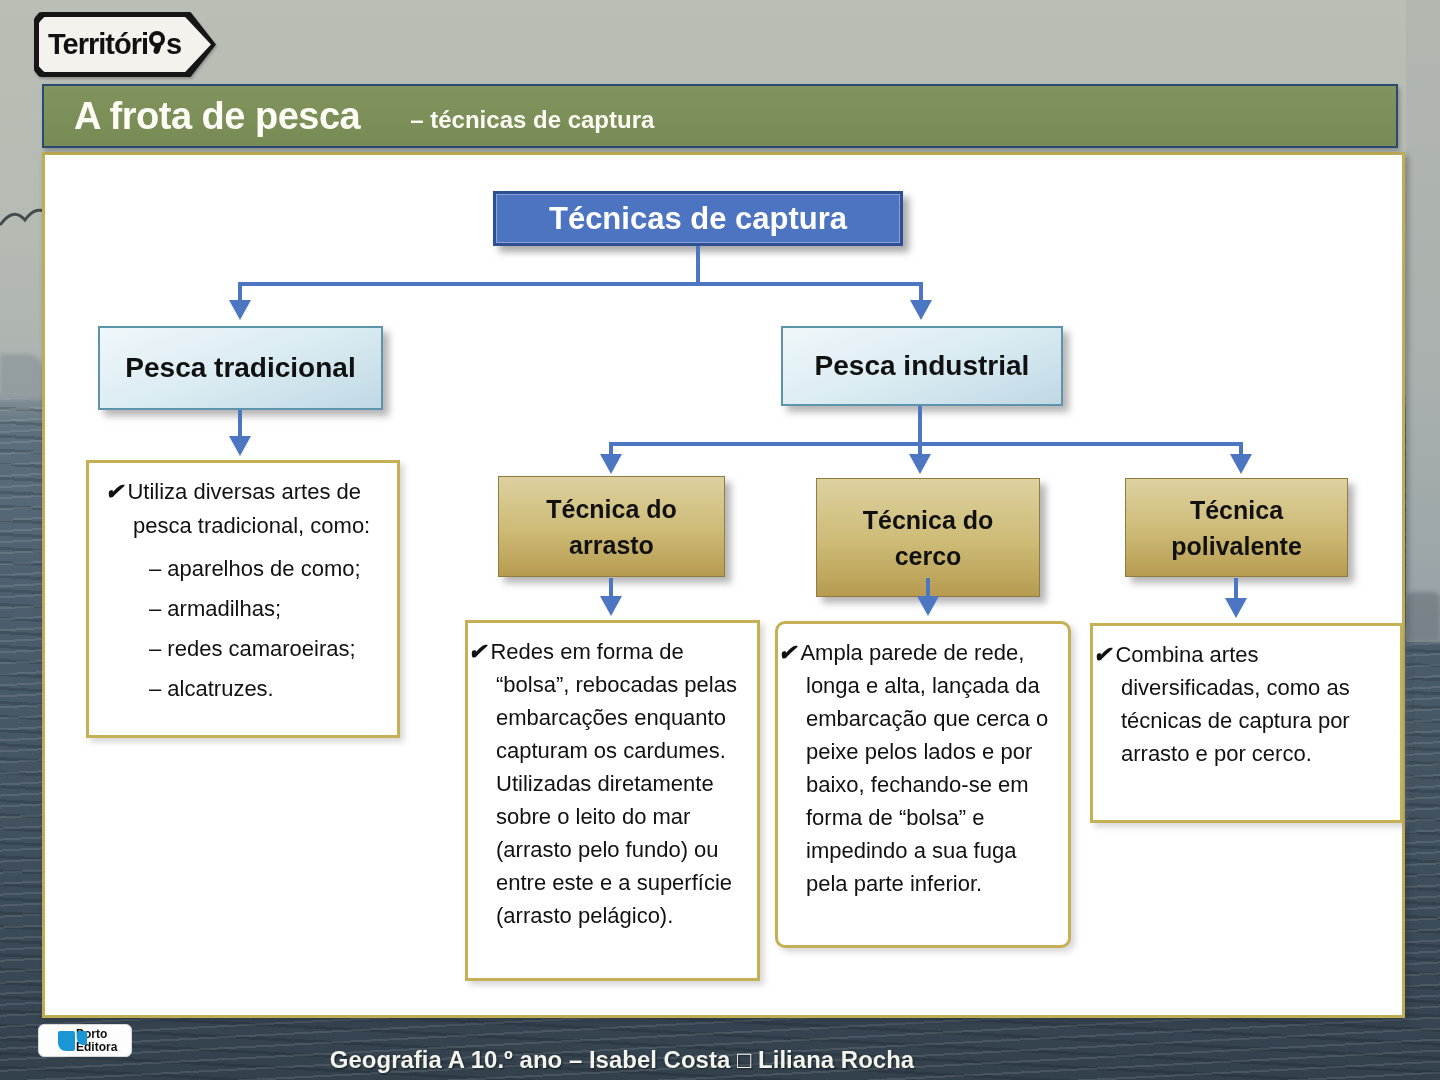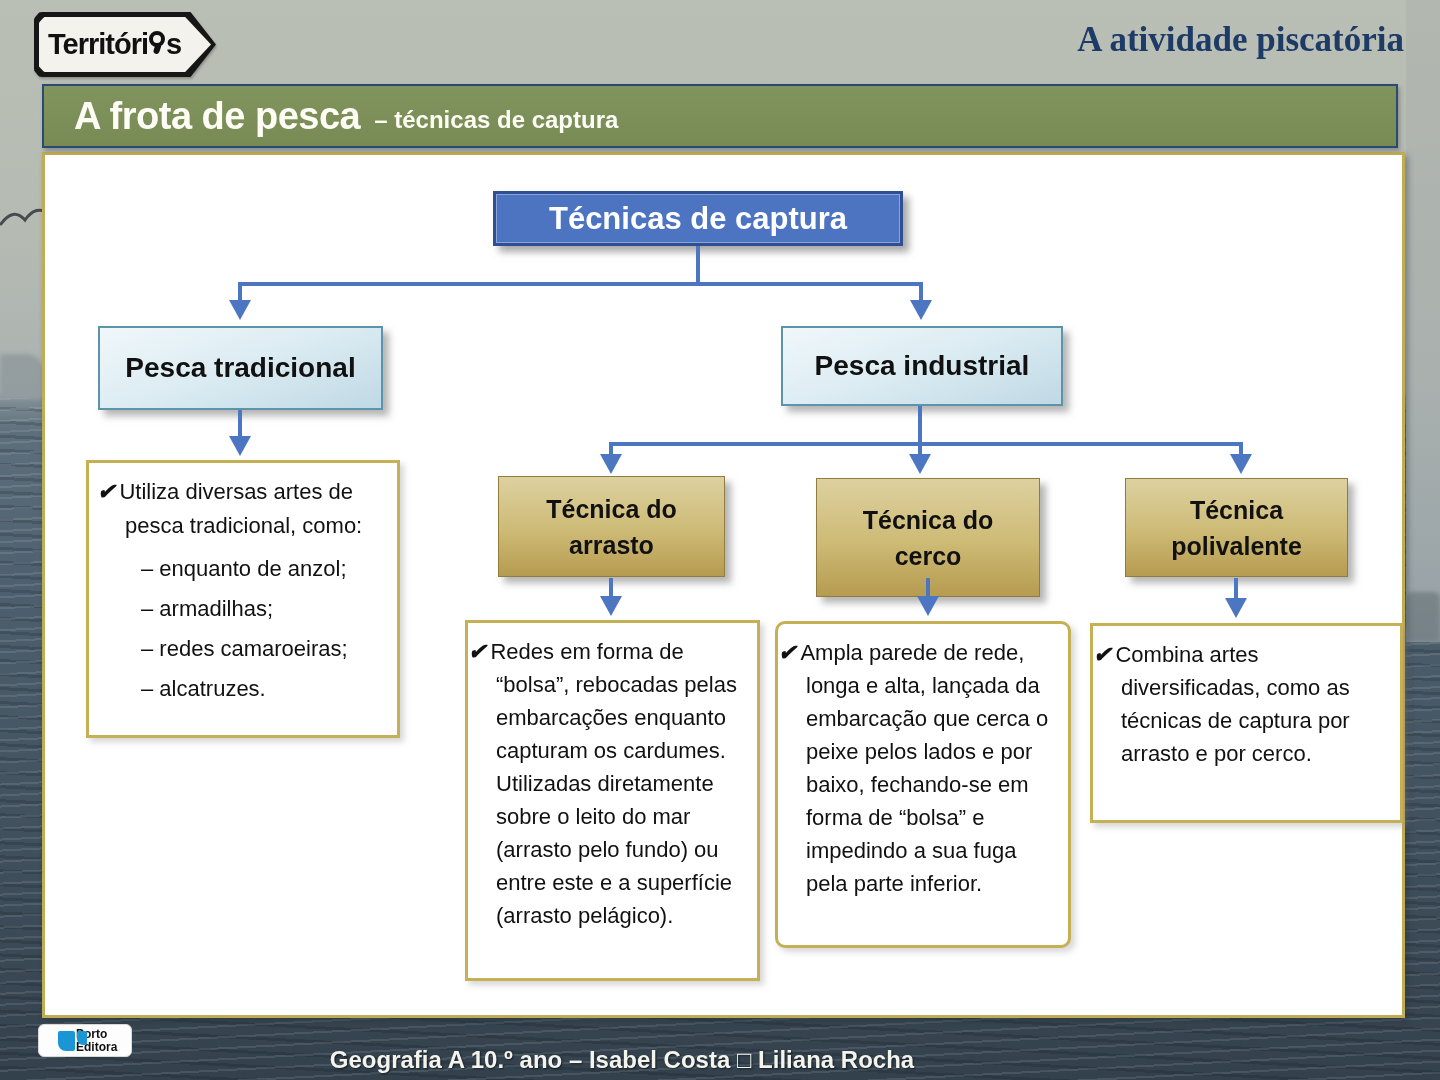--- a/index.html
+++ b/index.html
@@ -41,21 +41,21 @@
     border-radius:50%; background:#f4f2ec; }
   .pin-tail { position:absolute; left:5px; top:14px; width:6px; height:9px; background:#111;
     border-radius:0 0 5px 5px; transform:rotate(18deg); }
 
   .page-title { position:absolute; right:36px; top:20px; z-index:6;
     font-family:"Liberation Serif", serif; font-weight:bold; font-size:35px; color:#1e3a66; }
 
   .header-bar { position:absolute; left:42px; top:84px; width:1356px; height:64px; z-index:6;
     background:linear-gradient(180deg,#82945e 0%, #788b55 100%);
     border:2px solid #2a4a72; display:flex; align-items:center; padding-left:30px;
-    box-shadow:2px 3px 4px rgba(60,60,60,0.35); }
+    box-shadow:2px 3px 4px rgba(60,60,60,0.35);gap:36px; }
   .header-main { color:#fdfdf5; font-weight:bold; font-size:38px; letter-spacing:-0.5px; }
   .header-sub  { color:#fdfdf5; font-weight:bold; font-size:24px; margin-left:14px; padding-top:8px; }
 
   .panel { position:absolute; left:42px; top:152px; width:1363px; height:866px; z-index:5;
     background:#ffffff; border:3px solid #c0ac55; box-shadow:3px 4px 6px rgba(40,50,60,0.4); }
 
   
   .node-root { position:absolute; left:448px; top:36px; width:410px; height:55px;
     background:#4d74c0; border:3px solid #2e4f93;
     box-shadow:6px 6px 7px rgba(100,100,100,0.55), inset 0 0 0 1px rgba(255,255,255,0.35);
@@ -74,21 +74,21 @@
     background:linear-gradient(180deg,#ddd1a0 0%, #cdba75 55%, #b69b50 100%);
     border:1px solid #8f7c3e; box-shadow:6px 6px 7px rgba(110,110,110,0.5);
     display:flex; align-items:center; justify-content:center; text-align:center;
     color:#111; font-weight:bold; font-size:25px; line-height:36px; padding:0 14px; }
   .node-arrasto { left:453px; top:321px; }
   .node-cerco   { left:771px; top:323px; width:224px; height:119px; }
   .node-poli    { left:1080px; top:323px; width:223px; height:99px; }
 
   .txtbox { position:absolute; background:#fff; border:3px solid #c5b055;
     box-shadow:4px 4px 6px rgba(140,140,140,0.35);
-    color:#111; font-size:22px; line-height:33px; padding:12px 14px 10px 8px; }
+    color:#111; font-size:22px; line-height:33px; padding:12px 14px 10px 16px; }
   .box-trad { left:41px; top:305px; width:314px; height:278px; line-height:34px; }
   .box-arrasto { left:420px; top:465px; width:295px; height:361px; }
   .box-cerco   { left:730px; top:466px; width:296px; height:327px;border-radius:10px; }
   .box-poli    { left:1045px; top:468px; width:313px; height:200px; }
 
   .hang { padding-left:28px; text-indent:-28px; }
   .check { font-weight:bold; font-style:italic; margin-right:4px; }
   .list-items { margin-top:6px; padding-left:44px; }
   .list-items div { line-height:40px; }
 
@@ -133,21 +133,20 @@
     <div class="sign-text">
       <span>Territóri</span>
         <span class="pin">
           <span class="pin-head"></span>
           <span class="pin-tail"></span>
         </span>
         <span>s</span>
     </div>
   </div>
 
-  <div class="page-title">A atividade piscatória</div>
 
   <div class="header-bar">
     <span class="header-main">A frota de pesca</span>
     <span class="header-sub">– técnicas de captura</span>
   </div>
 
   <div class="panel">
 
     <div class="node-root">Técnicas de captura</div>
 
@@ -160,21 +159,21 @@
 
     <div class="node-blue node-trad">Pesca tradicional</div>
     <div class="node-blue node-ind">Pesca industrial</div>
 
     <div class="cline" style="left:193px; top:255px; width:4px; height:28px;"></div>
     <div class="arrowhead" style="left:184px; top:281px;"></div>
 
     <div class="txtbox box-trad">
       <div class="hang"><span class="check">✔</span><span>Utiliza diversas artes de pesca tradicional, como:</span></div>
       <div class="list-items">
-        <div>– enquanto de anzol;</div>
+        <div>– aparelhos de como;</div>
         <div>– armadilhas;</div>
         <div>– redes camaroeiras;</div>
         <div>– alcatruzes.</div>
       </div>
     </div>
 
     <div class="cline" style="left:873px; top:251px; width:4px; height:40px;"></div>
     <div class="cline" style="left:564px; top:287px; width:634px; height:4px;"></div>
     <div class="cline" style="left:564px; top:287px; width:4px; height:14px;"></div>
     <div class="arrowhead" style="left:555px; top:299px;"></div>

